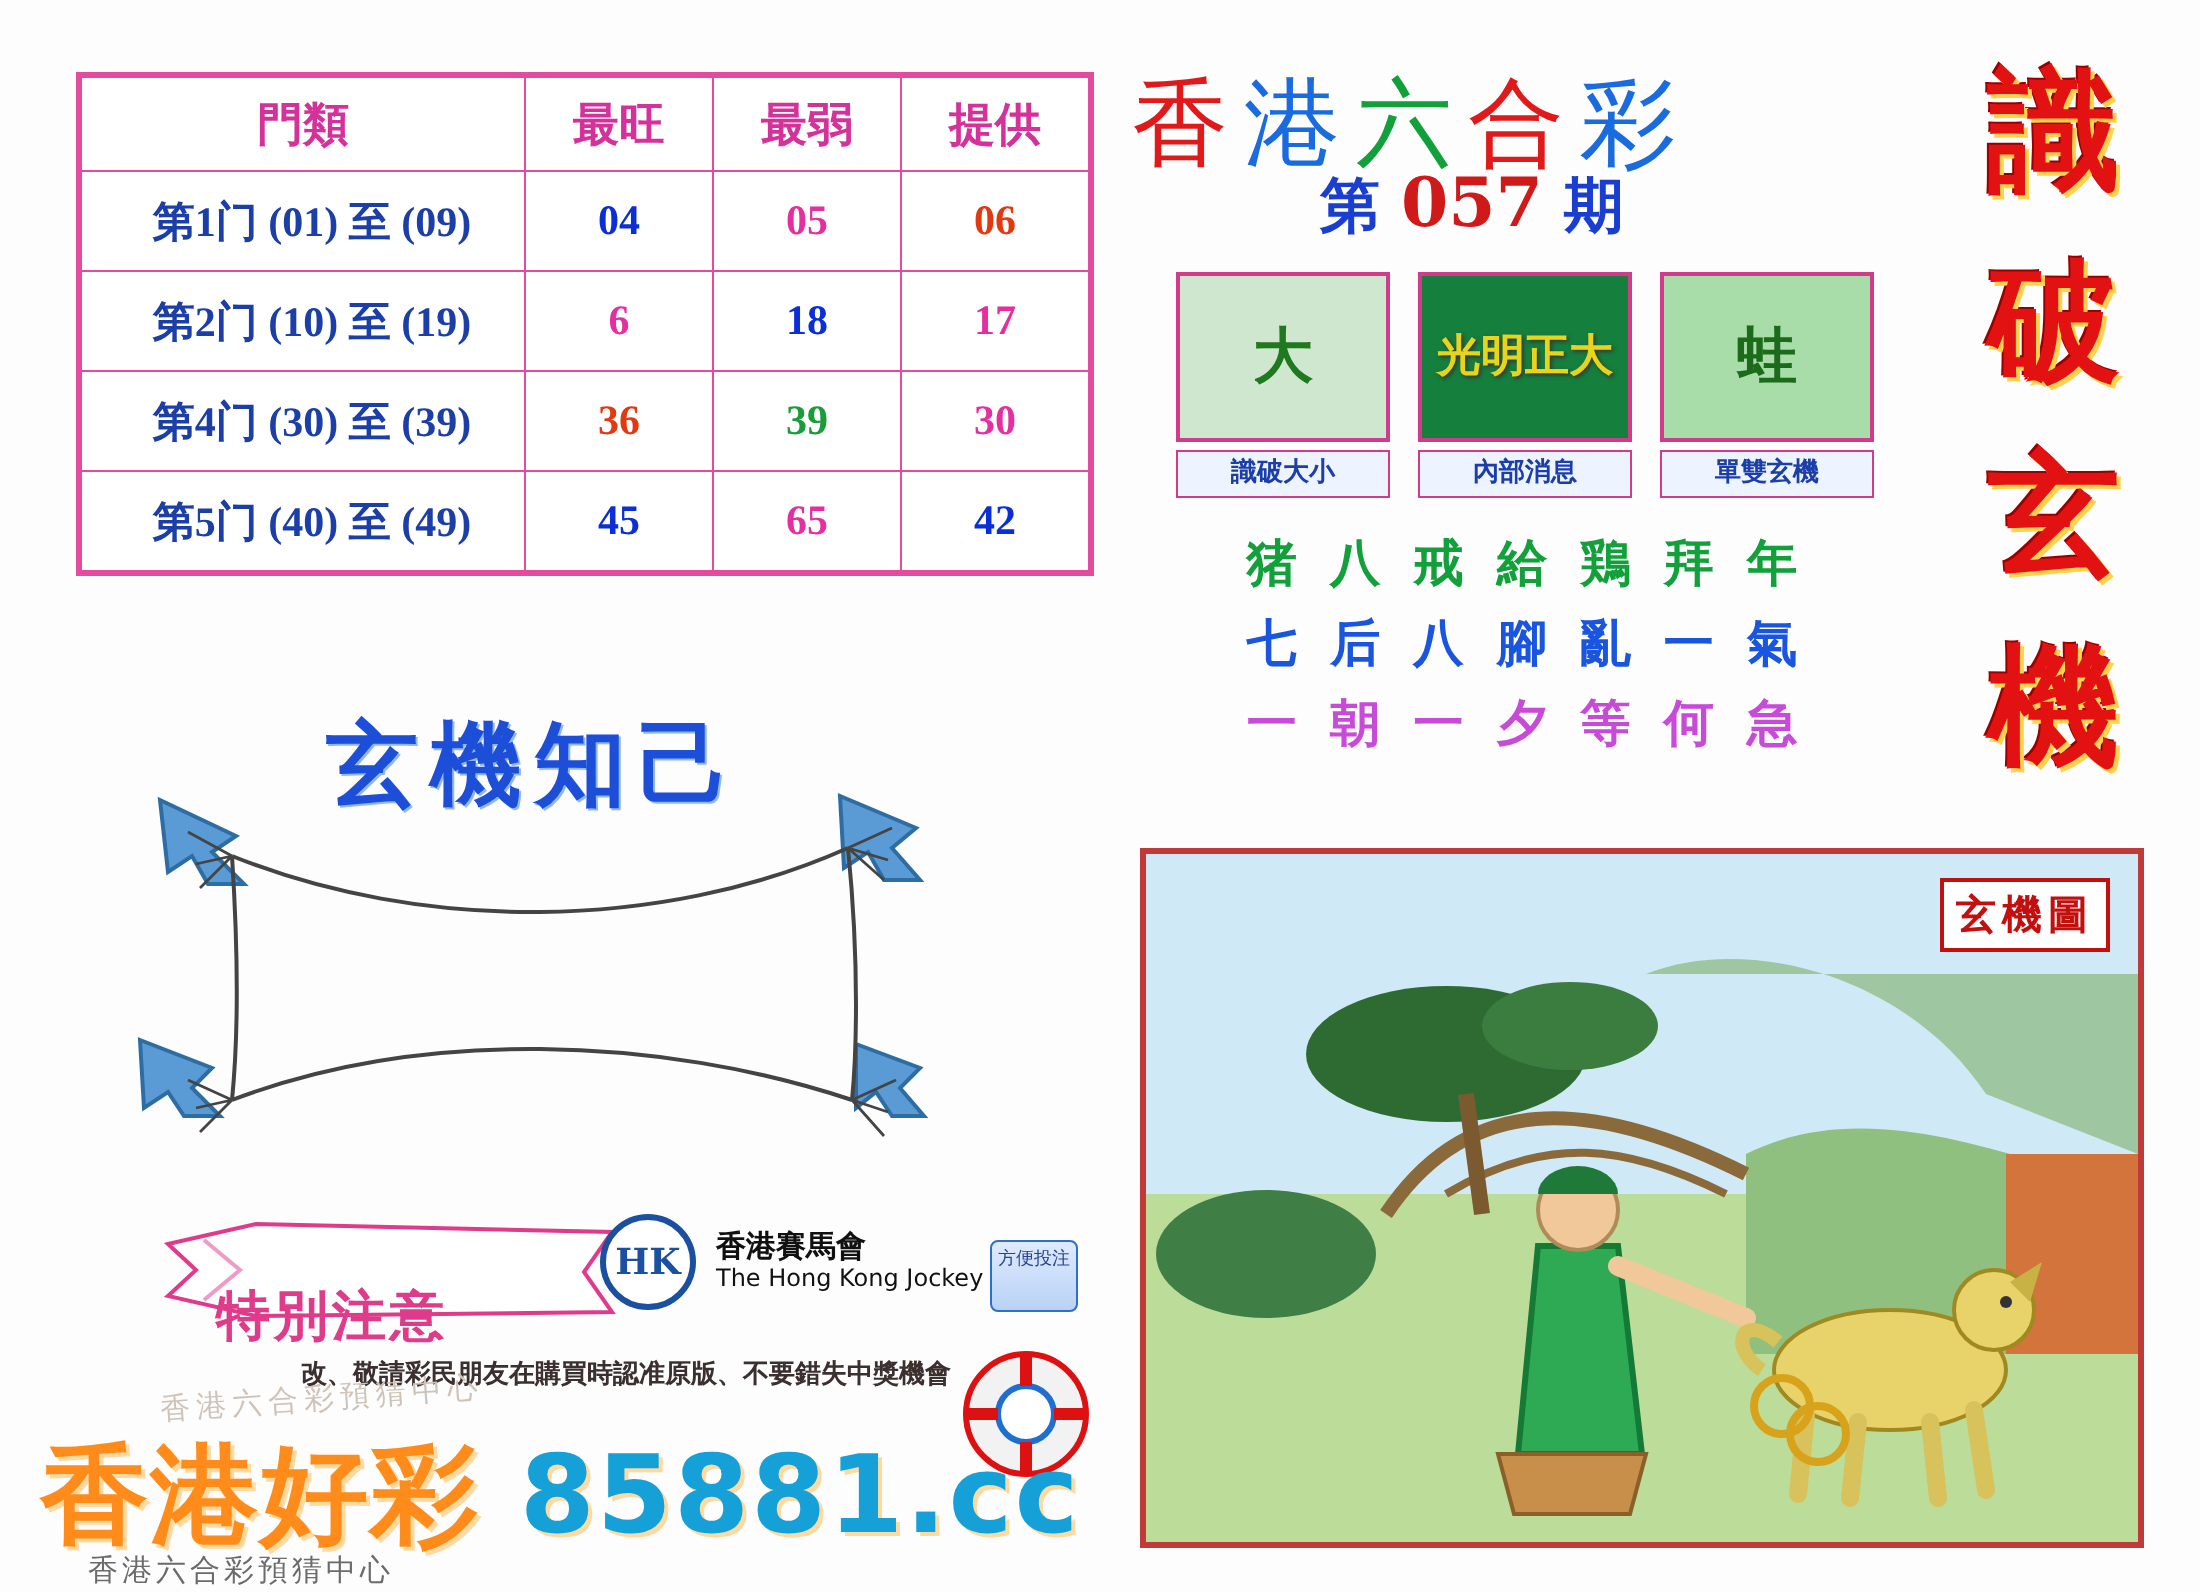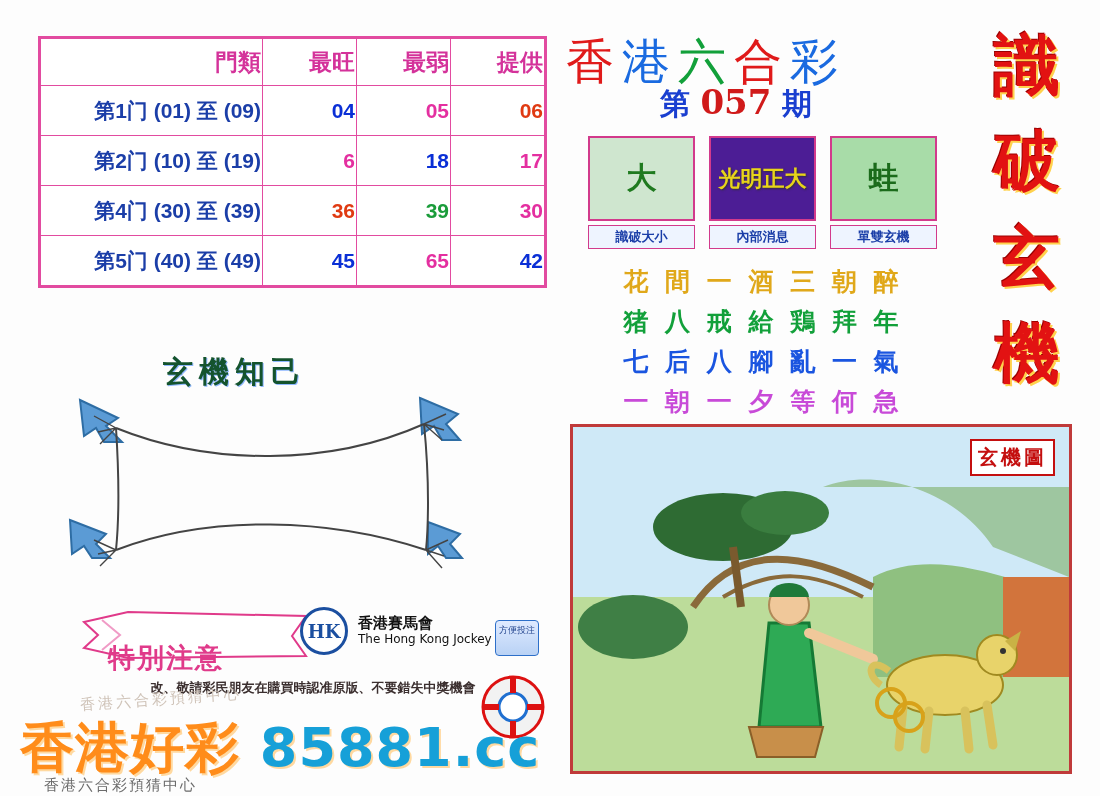--- a/index.html
+++ b/index.html
@@ -19,44 +19,44 @@
     position:absolute;left:38px;top:36px;width:505px;
     border:2px solid #e24ba0;
     background:#fff;
   }
   table.main{
     border-collapse:collapse;width:100%;
   }
   table.main td{
     border:1px solid #e24ba0;
     height:47px;
-    text-align:right;
+    text-align:center;
     font-size:21px;
     font-weight:bold;
-    font-family:Liberation Sans, sans-serif;
+    font-family:Liberation Serif, serif;
   }
   table.main tr.head td{
     height:44px;
     font-size:23px;
     color:#d4329a;
   }
   td.cat{
     text-align:left;
     padding-left:10px;
     font-size:18px;
     color:#1b3ea8;
     font-weight:bold;
     width:210px;
   }
   .num{font-size:26px;font-weight:bold;}
   
   .xuanji-title{
     position:absolute;left:163px;top:352px;
-    font-size:30px;font-weight:bold;
-    color:#14532d;
+    font-size:46px;font-weight:bold;
+    color:#1d4ed8;
     letter-spacing:6px;
     text-shadow:1px 1px 0 #8fb7ff;
     font-family:"DejaVu Sans","Liberation Sans",sans-serif;
   }
   .banner{
     position:absolute;left:60px;top:380px;width:420px;height:210px;
   }
   .verse-box{
     position:absolute;left:150px;top:432px;width:280px;
   }
@@ -136,21 +136,21 @@
     height:85px;border:2px solid #d23a8c;box-sizing:border-box;
     display:flex;align-items:center;justify-content:center;
     font-size:30px;font-weight:bold;
   }
   .tb .cap{
     margin-top:4px;height:22px;line-height:22px;text-align:center;
     font-size:13px;font-weight:bold;color:#1b3ea8;
     border:1px solid #d23a8c;background:#eef4ff;
   }
   .pic.p1{background:#cfe6cf;color:#1f7a1f;}
-  .pic.p2{background:#4c1d95;}
+  .pic.p2{background:#15803d;}
   .pic.p3{background:#a8dca8;color:#1b6b1b;}
   .poem{
     position:absolute;left:598px;top:262px;width:330px;
   }
   .poem .pl{
     font-size:25px;font-weight:bold;text-align:center;
     letter-spacing:4px;height:40px;line-height:40px;white-space:nowrap;
   }
   .art{
     position:absolute;left:570px;top:424px;width:496px;height:344px;
@@ -303,21 +303,20 @@
       <div class="pic p2" style="font-size:22px;color:#e8d41a;text-shadow:1px 1px 2px #333;line-height:26px;">光明正大</div>
       <div class="cap">內部消息</div>
     </div>
     <div class="tb">
       <div class="pic p3">蛙</div>
       <div class="cap">單雙玄機</div>
     </div>
   </div>
 
   <div class="poem">
-    <div class="pl" style="color:#e0a81a">花 間 一 酒 三 朝 醉</div>
     <div class="pl" style="color:#12a03a">猪 八 戒 給 鶏 拜 年</div>
     <div class="pl" style="color:#1a55e0">七 后 八 腳 亂 一 氣</div>
     <div class="pl" style="color:#c84ad8">一 朝 一 夕 等 何 急</div>
   </div>
 
   <div class="art">
     <svg viewBox="0 0 496 344" width="496" height="344">
       <rect x="0" y="0" width="496" height="180" fill="#cfe9f7"></rect>
       <rect x="0" y="170" width="496" height="174" fill="#bcdc9a"></rect>
       <path d="M250 60 C300 40 380 60 420 120 L496 150 L496 60 Z" fill="#9ec6a0"></path>

